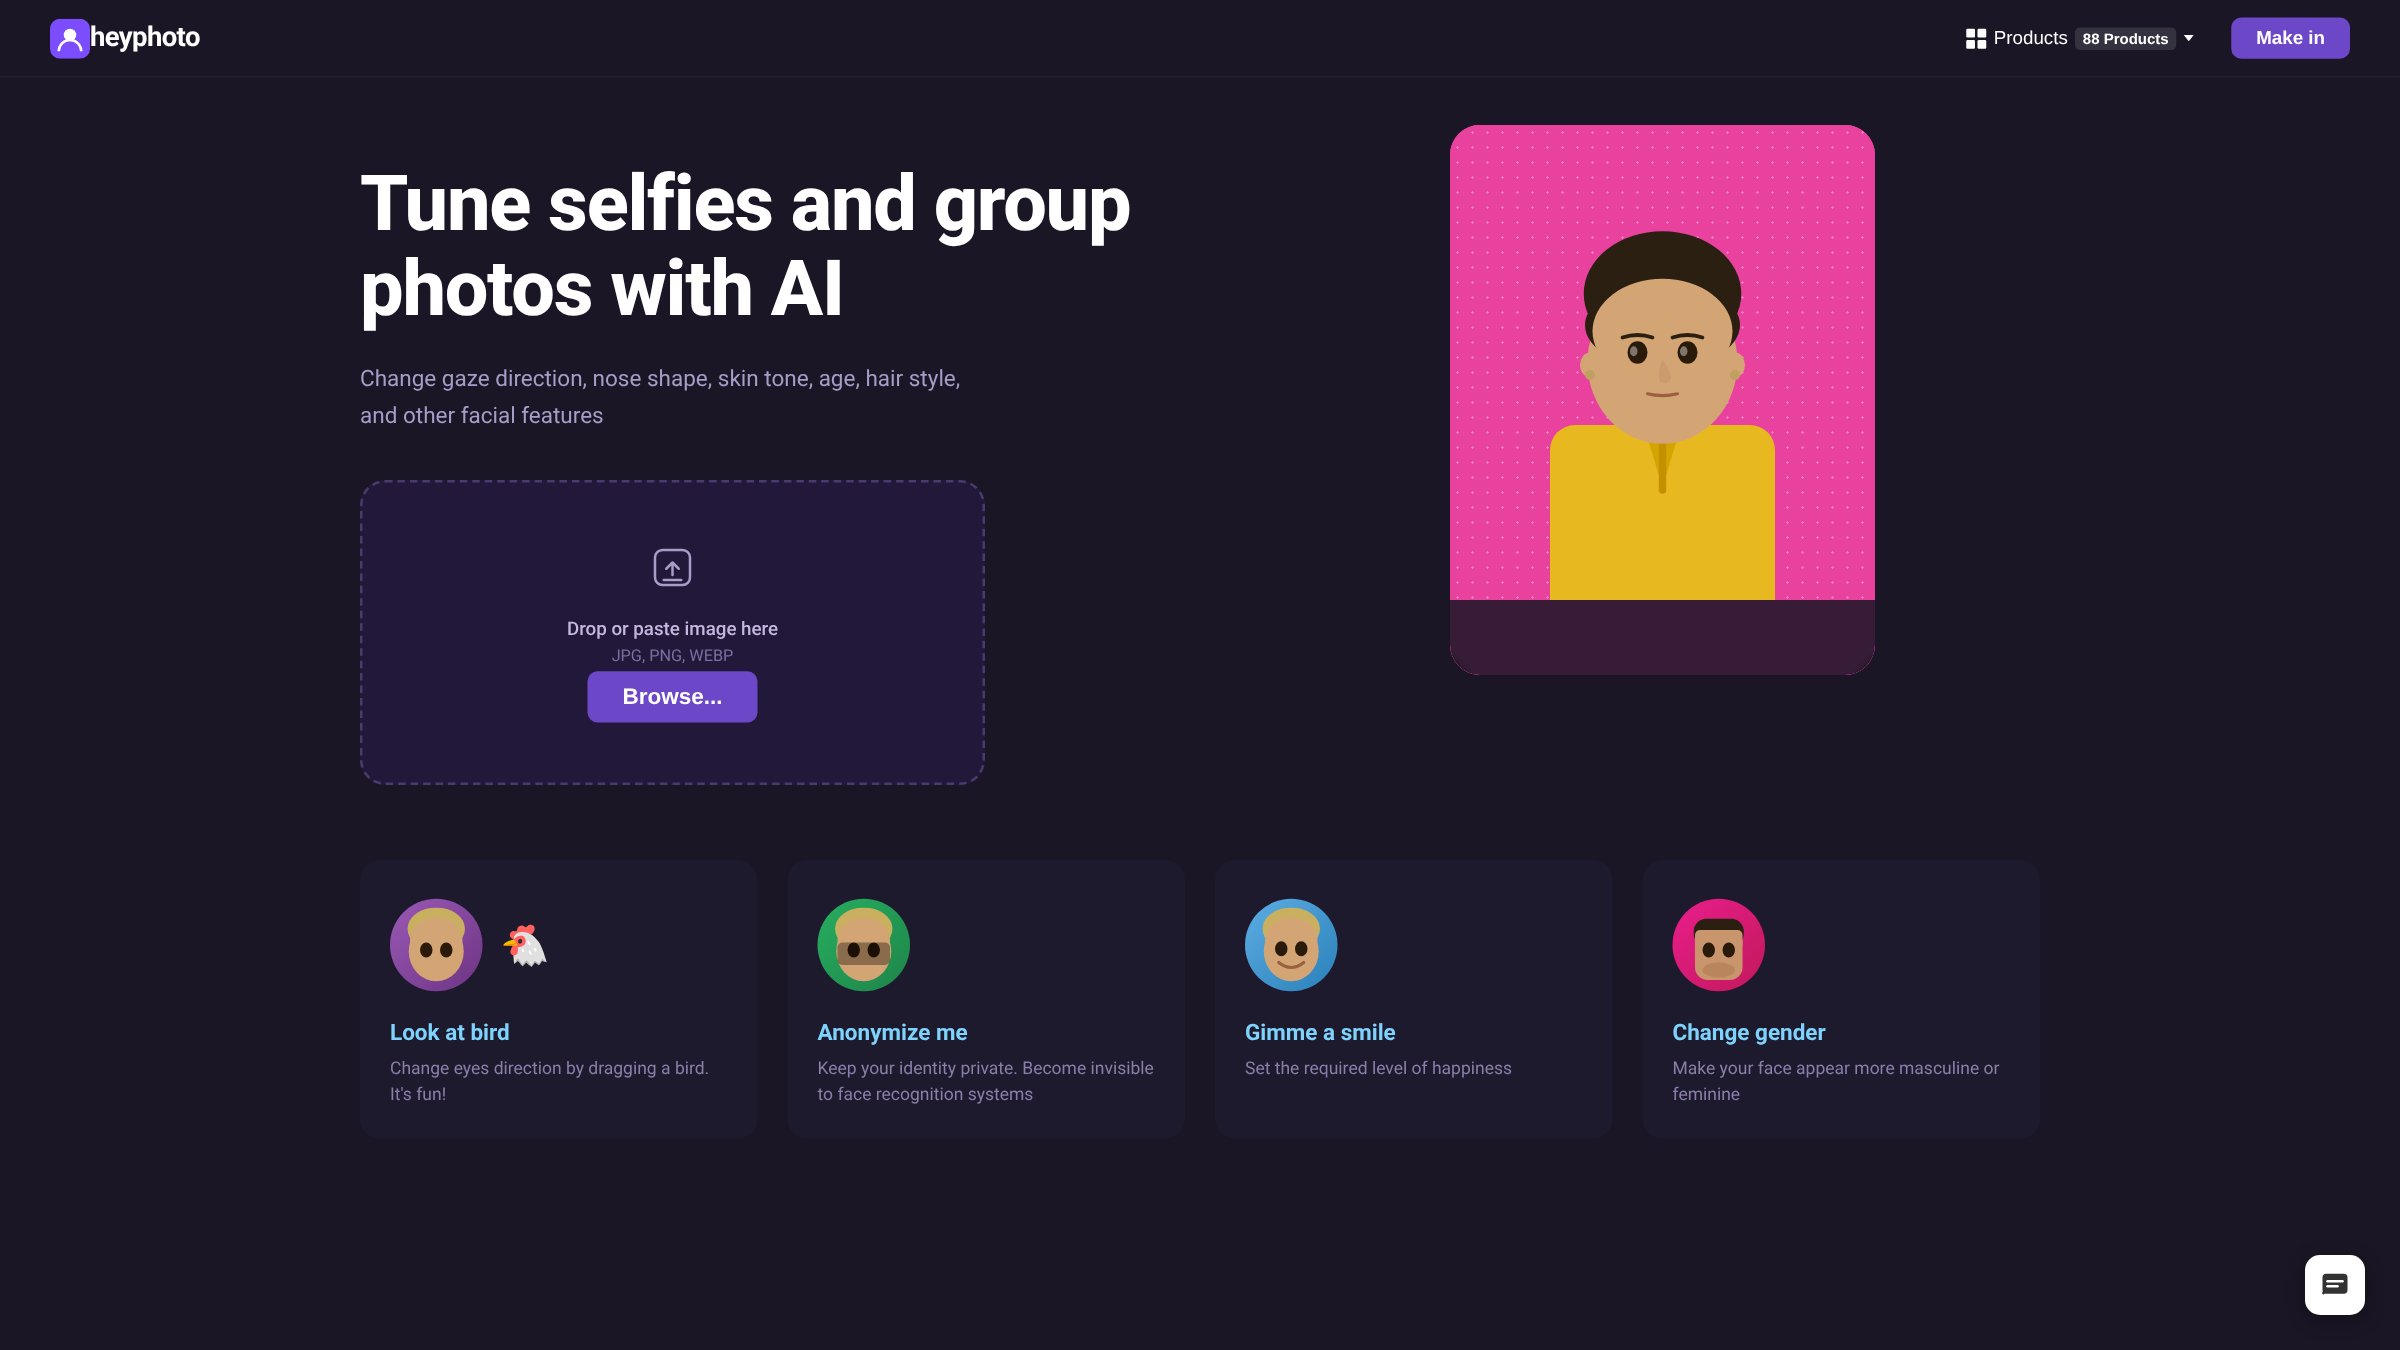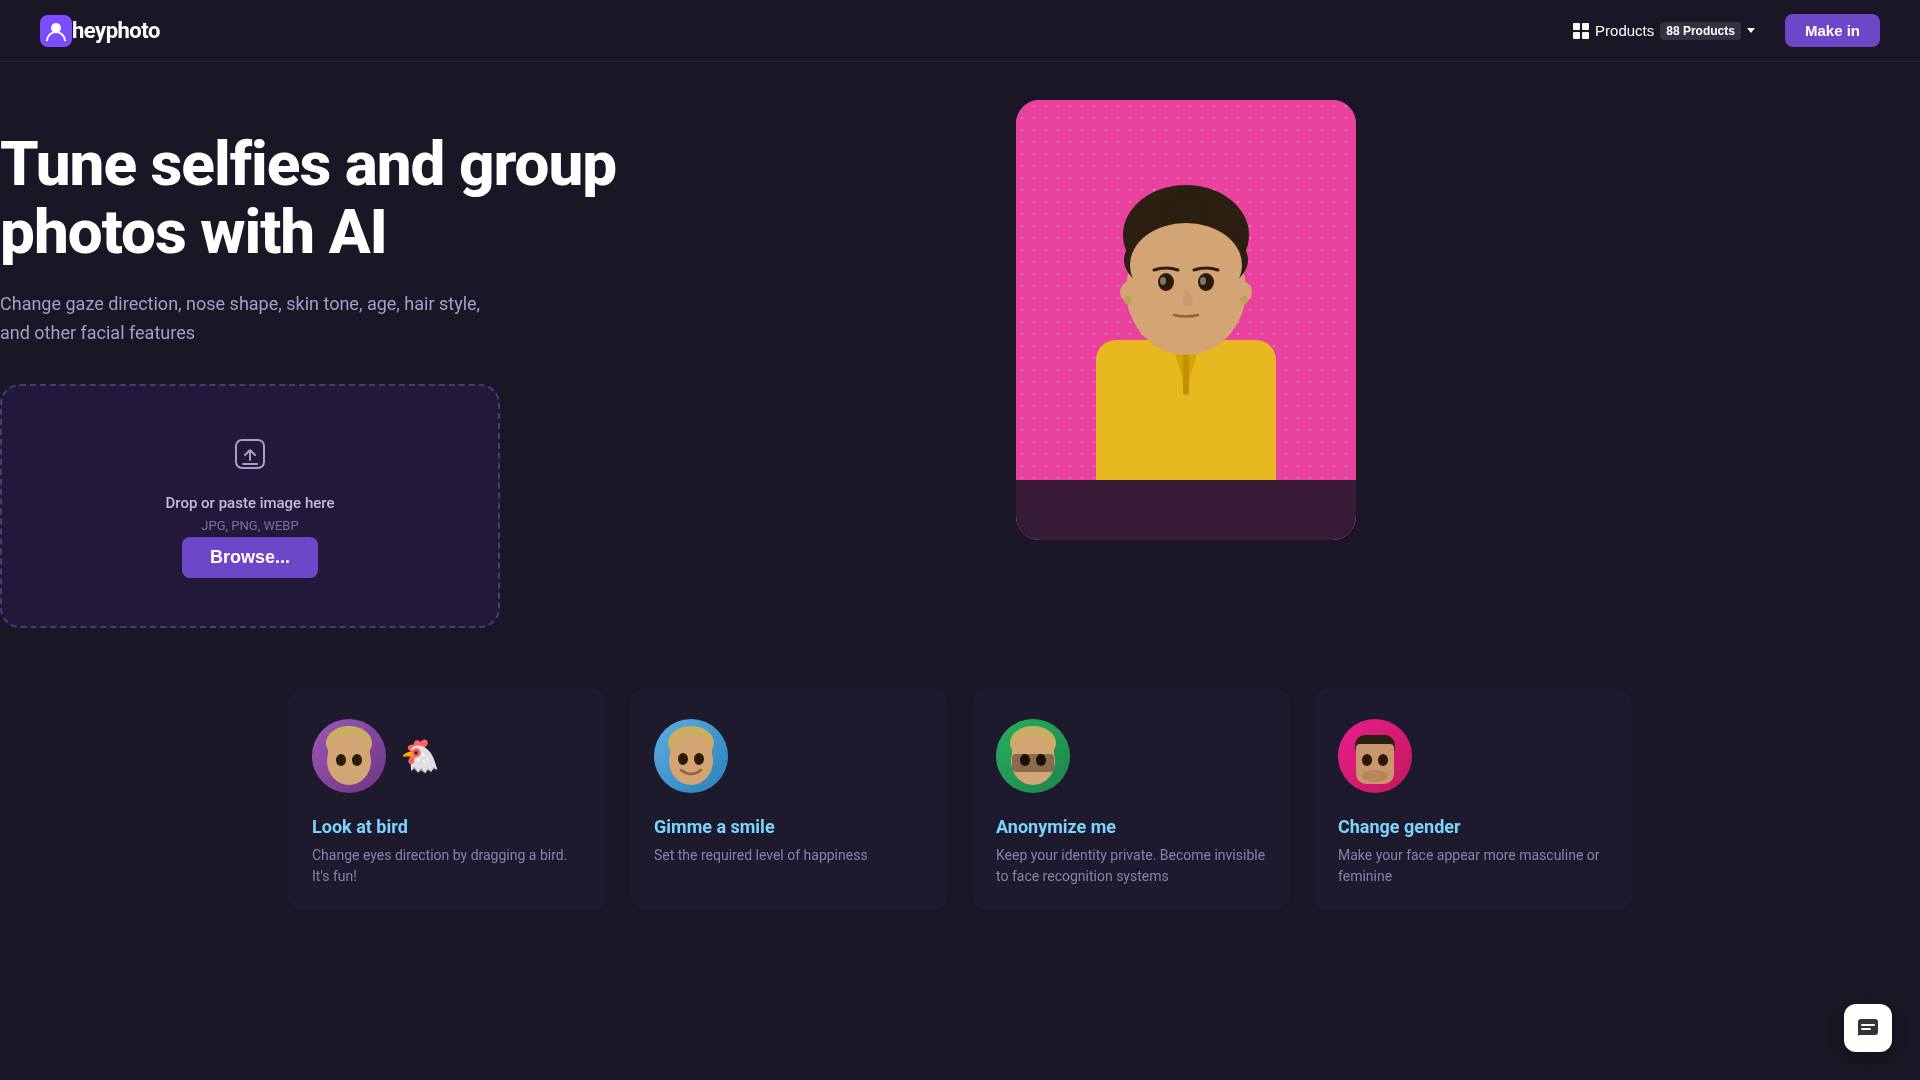--- a/index.html
+++ b/index.html
@@ -103,20 +103,21 @@
       border-radius: 8px;
       cursor: pointer;
     }
 
     
     .main-content {
       padding-top: 70px;
       display: flex;
       flex-direction: row;
       align-items: flex-start;
+      padding-left: 288px;
       padding-right: 288px;
       padding-top: 100px;
       gap: 80px;
     }
 
     
     .left-side {
       flex: 0 0 660px;
       padding-top: 30px;
     }
@@ -449,60 +450,60 @@
           </div>
         </div>
         <span class="emoji-bird">🐔</span>
       </div>
       <h3 class="feature-title">Look at bird</h3>
       <p class="feature-desc">Change eyes direction by dragging a bird. It's fun!</p>
     </div>
 
     <div class="feature-card">
       <div class="feature-card-images">
+        <div class="face-thumb face-thumb-2">
+          <div class="face-inner">
+            <svg width="54" height="60" viewBox="0 0 54 60" fill="none">
+              <ellipse cx="27" cy="35" rx="22" ry="24" fill="#D4A574"></ellipse>
+              <ellipse cx="27" cy="17" rx="23" ry="17" fill="#c8b060"></ellipse>
+              <ellipse cx="27" cy="26" rx="21" ry="18" fill="#D4A574"></ellipse>
+              <ellipse cx="19" cy="34" rx="5" ry="6" fill="#2a1a0a"></ellipse>
+              <ellipse cx="35" cy="34" rx="5" ry="6" fill="#2a1a0a"></ellipse>
+
+              <rect x="6" y="28" width="42" height="18" rx="4" fill="rgba(0,0,0,0.35)"></rect>
+            </svg>
+          </div>
+        </div>
+      </div>
+      <h3 class="feature-title">Anonymize me</h3>
+      <p class="feature-desc">Keep your identity private. Become invisible to face recognition systems</p>
+    </div>
+
+    <div class="feature-card">
+      <div class="feature-card-images">
         <div class="face-thumb face-thumb-3">
           <div class="face-inner">
             <svg width="54" height="60" viewBox="0 0 54 60" fill="none">
               <ellipse cx="27" cy="35" rx="22" ry="24" fill="#D4A574"></ellipse>
               <ellipse cx="27" cy="17" rx="23" ry="17" fill="#c8b060"></ellipse>
               <ellipse cx="27" cy="26" rx="21" ry="18" fill="#D4A574"></ellipse>
               <ellipse cx="19" cy="33" rx="5" ry="6" fill="#2a1a0a"></ellipse>
               <ellipse cx="35" cy="33" rx="5" ry="6" fill="#2a1a0a"></ellipse>
 
               <path d="M17 44 Q27 52 37 44" stroke="#9a6040" stroke-width="2.5" stroke-linecap="round" fill="none"></path>
             </svg>
           </div>
         </div>
       </div>
       <h3 class="feature-title">Gimme a smile</h3>
       <p class="feature-desc">Set the required level of happiness</p>
     </div>
 
     <div class="feature-card">
       <div class="feature-card-images">
-        <div class="face-thumb face-thumb-2">
-          <div class="face-inner">
-            <svg width="54" height="60" viewBox="0 0 54 60" fill="none">
-              <ellipse cx="27" cy="35" rx="22" ry="24" fill="#D4A574"></ellipse>
-              <ellipse cx="27" cy="17" rx="23" ry="17" fill="#c8b060"></ellipse>
-              <ellipse cx="27" cy="26" rx="21" ry="18" fill="#D4A574"></ellipse>
-              <ellipse cx="19" cy="34" rx="5" ry="6" fill="#2a1a0a"></ellipse>
-              <ellipse cx="35" cy="34" rx="5" ry="6" fill="#2a1a0a"></ellipse>
-
-              <rect x="6" y="28" width="42" height="18" rx="4" fill="rgba(0,0,0,0.35)"></rect>
-            </svg>
-          </div>
-        </div>
-      </div>
-      <h3 class="feature-title">Anonymize me</h3>
-      <p class="feature-desc">Keep your identity private. Become invisible to face recognition systems</p>
-    </div>
-
-    <div class="feature-card">
-      <div class="feature-card-images">
         <div class="face-thumb face-thumb-4">
           <div class="face-inner">
             <svg width="54" height="60" viewBox="0 0 54 60" fill="none">
 
               <rect x="8" y="14" width="38" height="44" rx="10" fill="#c8956c"></rect>
               <rect x="7" y="9" width="40" height="22" rx="10" fill="#2a1f10"></rect>
               <rect x="8" y="18" width="38" height="16" rx="4" fill="#c8956c"></rect>
               <ellipse cx="19" cy="34" rx="5" ry="6" fill="#2a1a0a"></ellipse>
               <ellipse cx="35" cy="34" rx="5" ry="6" fill="#2a1a0a"></ellipse>
 

